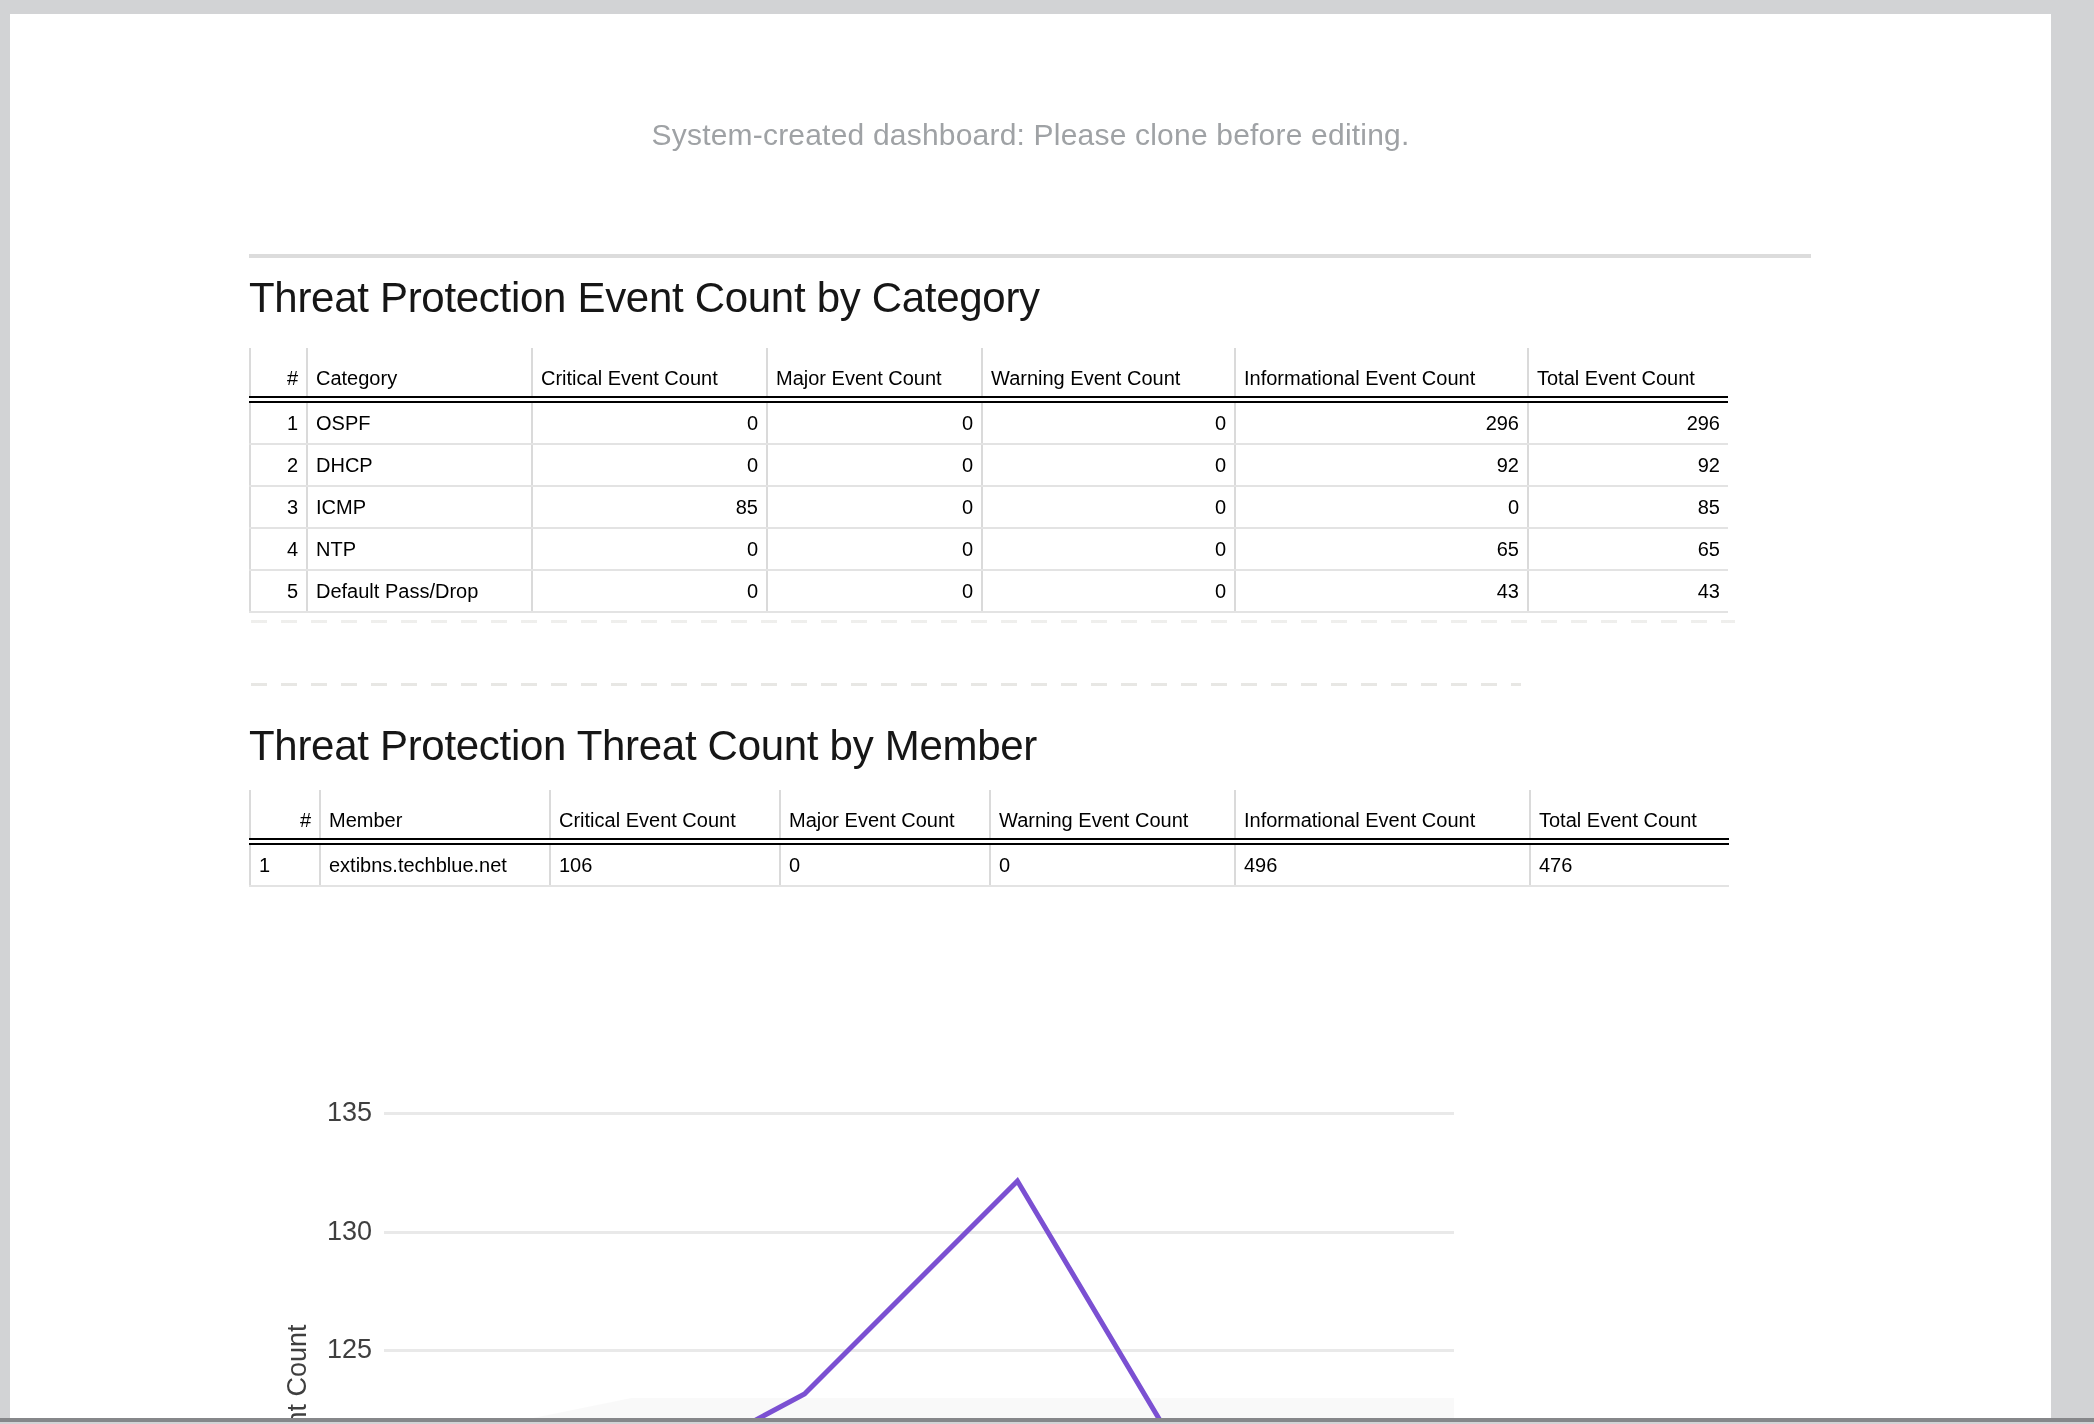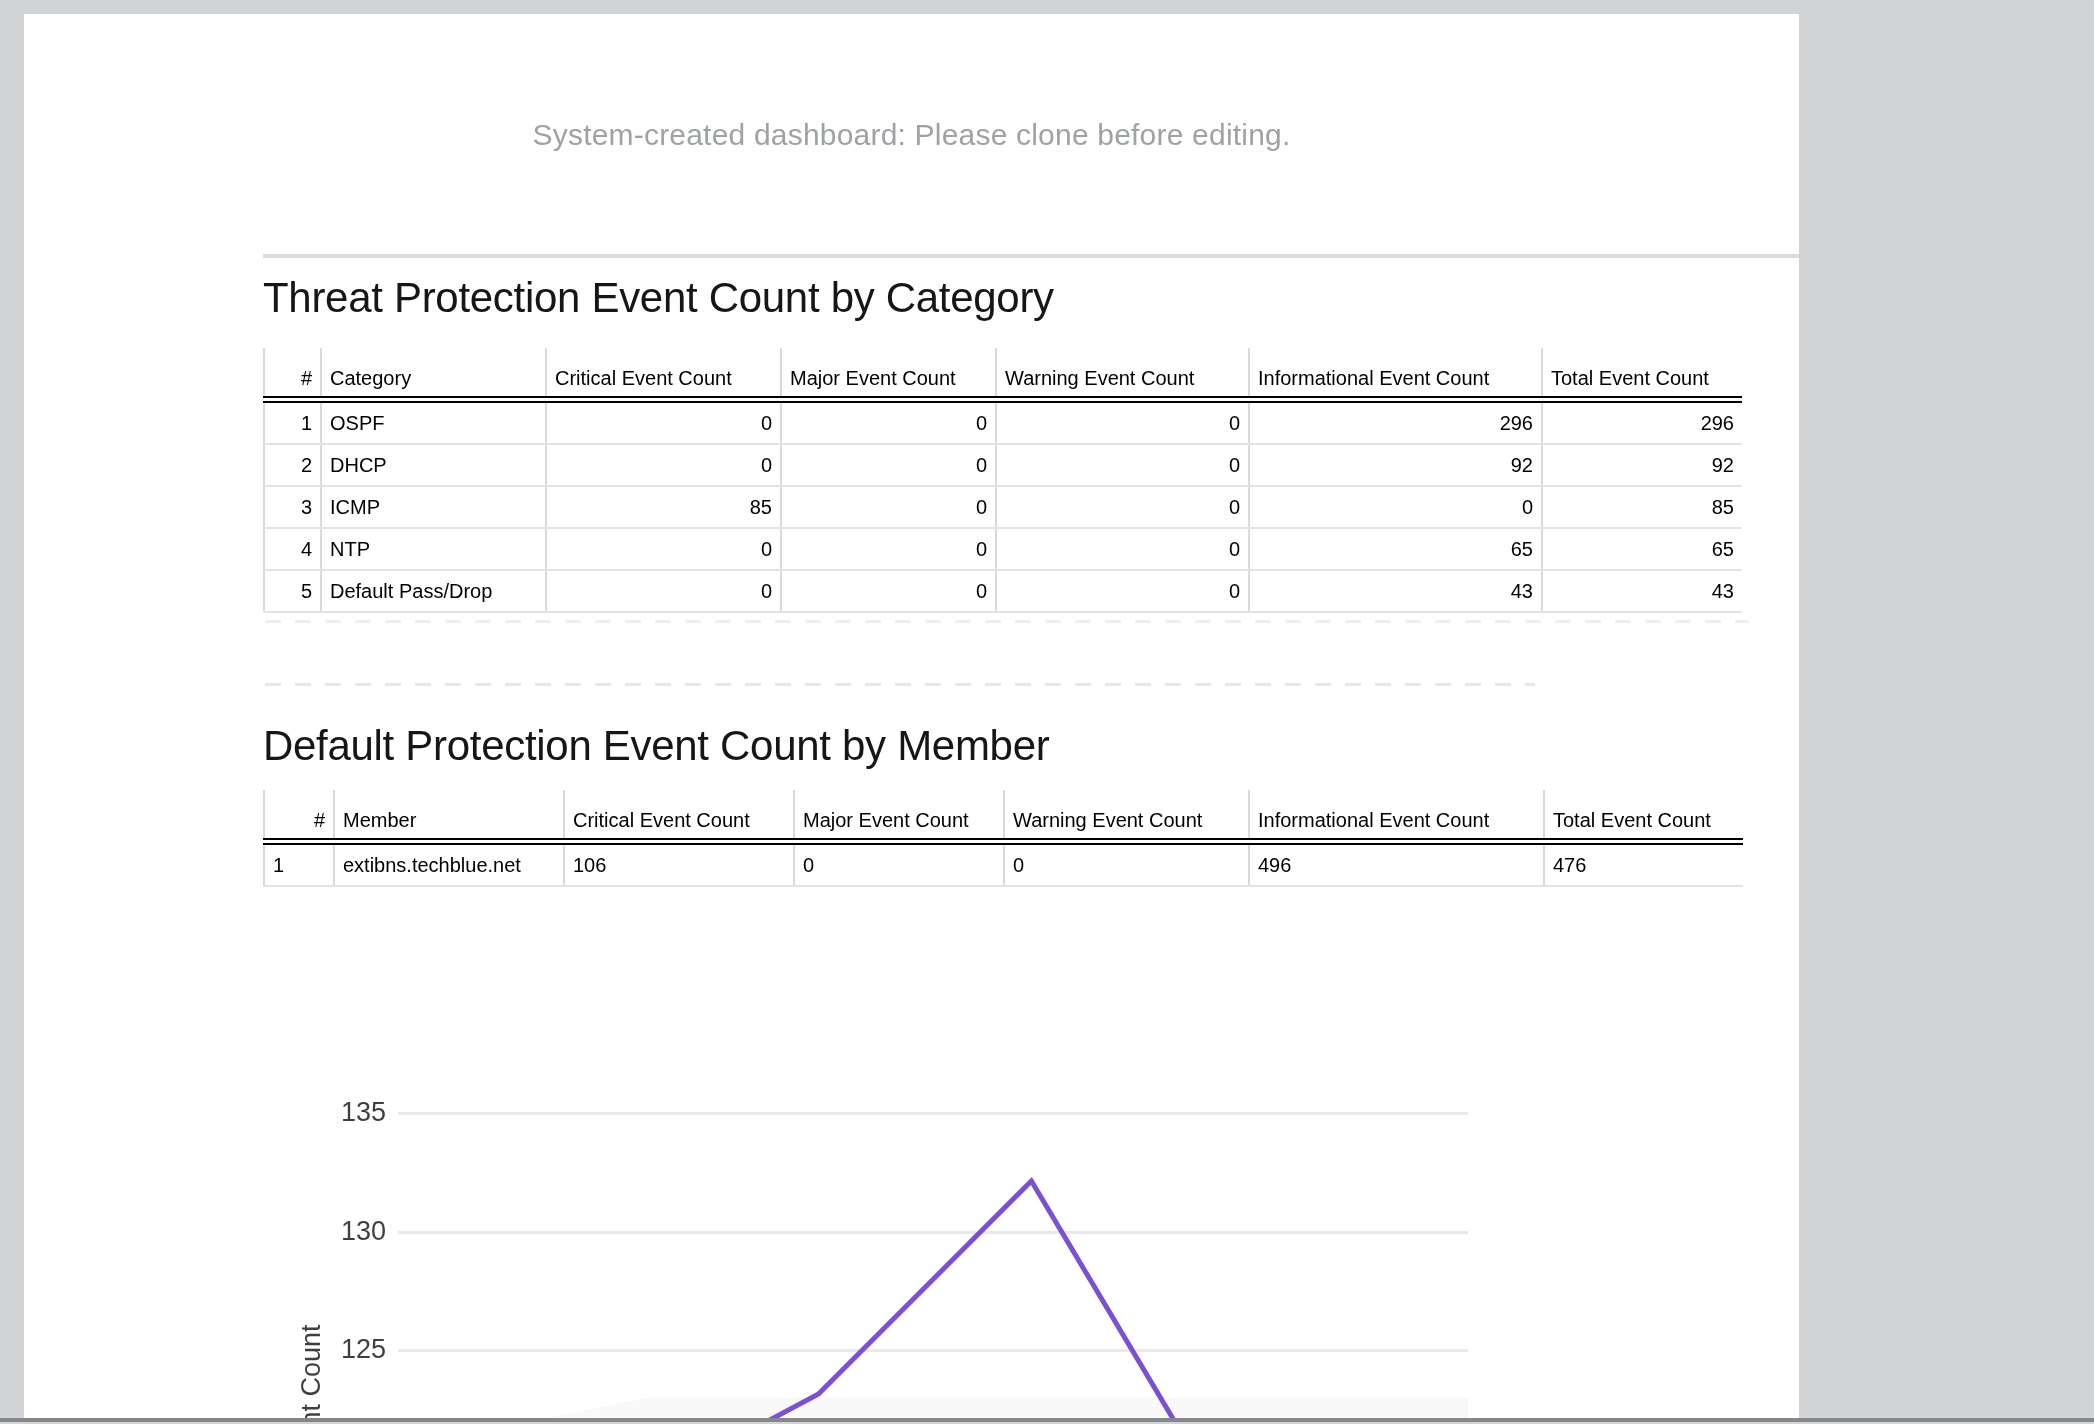--- a/index.html
+++ b/index.html
@@ -2,21 +2,21 @@
 <html><head>
 <meta charset="utf-8">
 <style>
   html,body { margin:0; padding:0; }
   body {
     width:2094px; height:1424px; position:relative; overflow:hidden;
     background:#d2d3d5;
     font-family:"Liberation Sans","DejaVu Sans",sans-serif;
   }
   .page {
-    position:absolute; left:24px; top:14px; width:1775px; height:1404px;
+    position:absolute; left:10px; top:14px; width:2041px; height:1404px;
     background:#ffffff; overflow:hidden;
   }
   .bottom-edge {
     position:absolute; left:0; top:1418px; width:2094px; height:4px;
     background:#86878a;
   }
   .notice {
     position:absolute; top:104px; left:0; right:0; text-align:center;
     font-size:30px; color:#9fa2a5; letter-spacing:0.2px;
   }
@@ -143,21 +143,21 @@
           <td class="al-r">0</td>
           <td class="al-r">43</td>
           <td class="al-r">43</td>
         </tr>
       </tbody>
   </table>
 
   <div class="ghost" id="ghost-1"></div>
   <div class="ghost" id="ghost-2"></div>
 
-  <h1 class="section-title" id="title-member">Default Protection Event Count by Member</h1>
+  <h1 class="section-title" id="title-member">Threat Protection Threat Count by Member</h1>
 
   <table class="rtable" id="table-member">
     <colgroup>
       <col style="width:70px">
         <col style="width:230px">
         <col style="width:230px">
       <col style="width:210px">
         <col style="width:245px">
         <col style="width:295px">
       <col style="width:199px">

